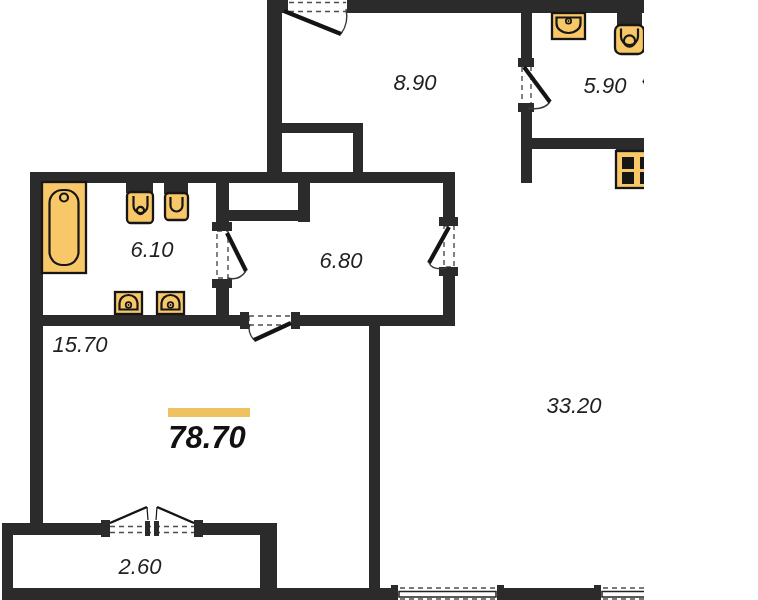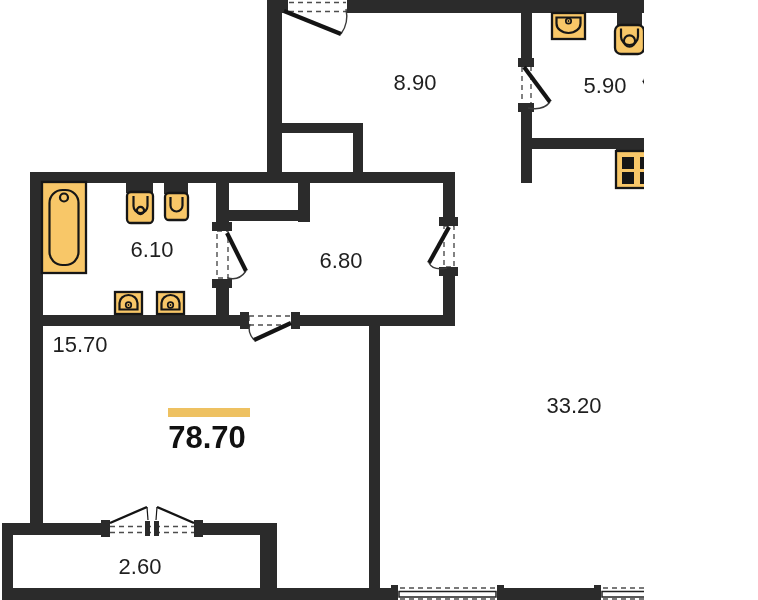--- a/index.html
+++ b/index.html
@@ -1,16 +1,16 @@
 <!DOCTYPE html>
 <html><head>
 <meta charset="utf-8">
 <style>
   html,body{margin:0;padding:0;background:#ffffff;}
-  .stage{position:relative;width:644px;height:600px;background:#fff;overflow:hidden;}
+  .stage{position:relative;width:644px;height:600px;background:#fff;overflow:hidden;font-style:italic;}
   svg{display:block;}
   .w{fill:#2b2b2b;shape-rendering:crispEdges;}
   .jamb{fill:#2b2b2b;}
   .open{fill:#ffffff;}
   .fx{fill:#f8c768;stroke:#161616;stroke-width:2.3;}
   .fxline{fill:none;stroke:#161616;stroke-width:2.2;}
   .fxthin{fill:none;stroke:#161616;stroke-width:1.7;}
   .dot{fill:#161616;stroke:none;}
   .dash{stroke:#4d4d4d;stroke-width:1.4;stroke-dasharray:5 4;fill:#ffffff;}
   .dashl{stroke:#4d4d4d;stroke-width:1.4;stroke-dasharray:5 4;fill:none;}

